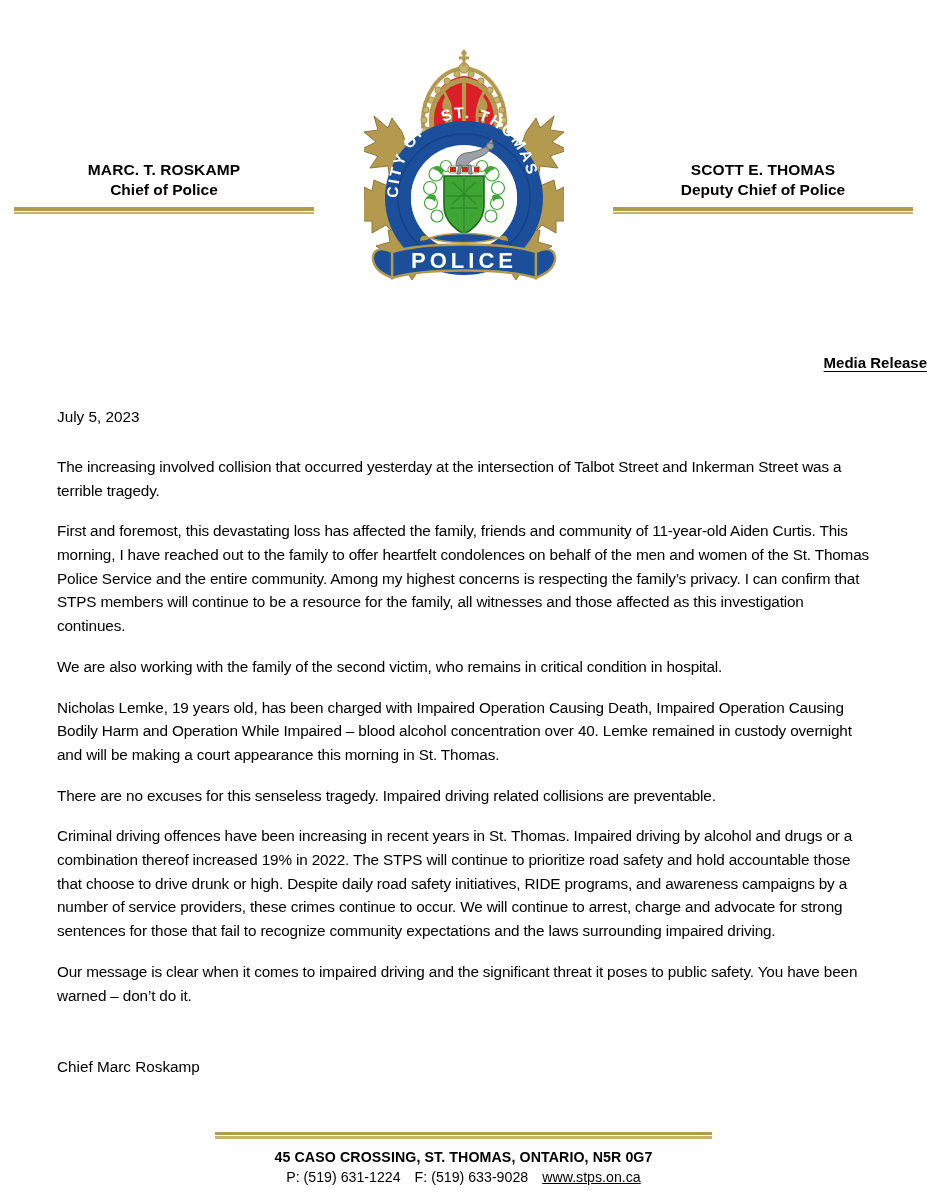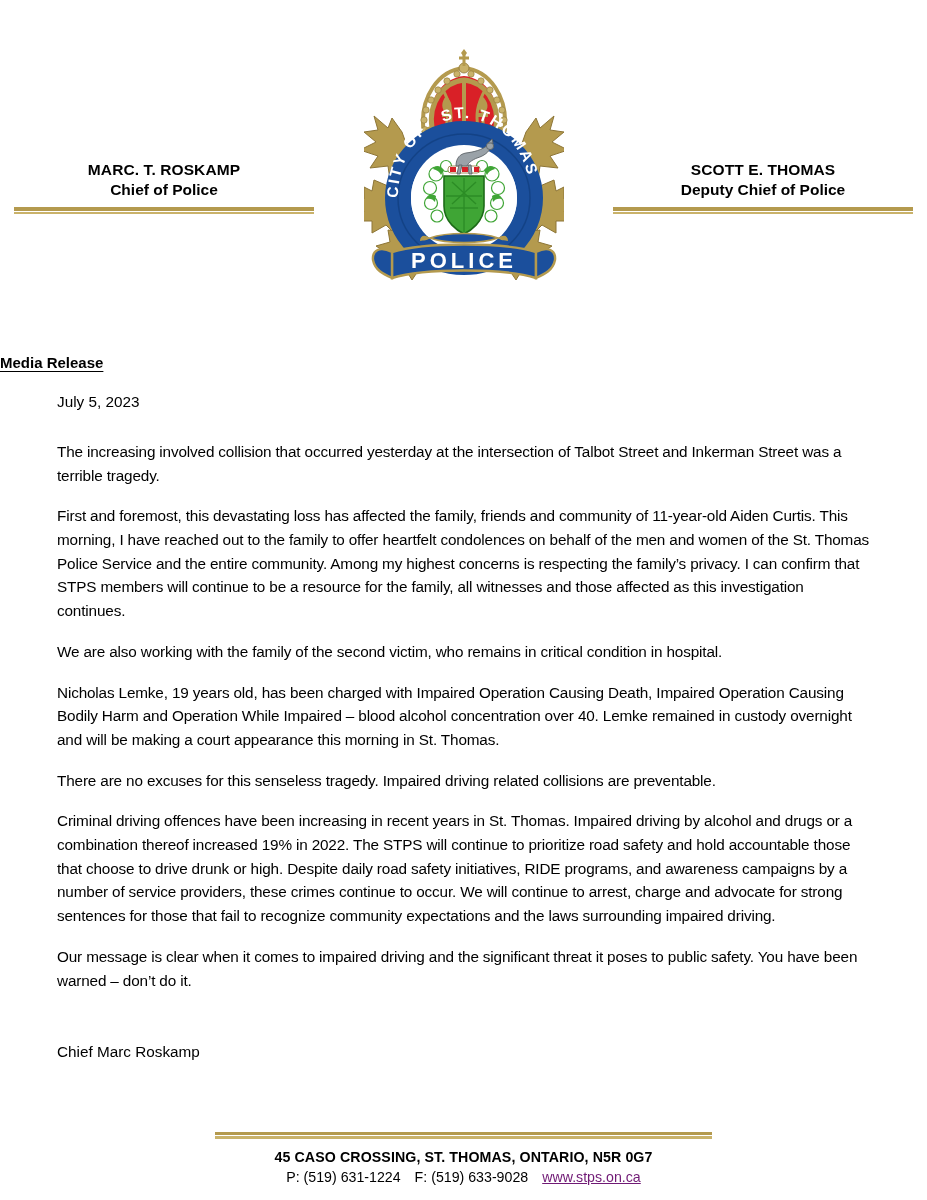--- a/index.html
+++ b/index.html
@@ -61,34 +61,34 @@
       linear-gradient(to bottom,
         #ffffff 0px,  #ffffff 0.5px,
         #b49a4e 0.5px, #b49a4e 4.5px,
         #ffffff 4.5px, #ffffff 5.5px,
         #c9b26a 5.5px, #c9b26a 8px,
         #ffffff 8px,  #ffffff 9px);
   }
 
   
   .doc-title {
-    text-align: left;
+    text-align: right;
     font-weight: bold;
     font-size: 15px;
     text-decoration: underline;
     text-underline-offset: 3px;
     margin-top: 34px;
   }
 
   
   .body-block {
     position: absolute;
     left: 57px;
     right: 57px;
-    top: 391px;
+    top: 406px;
     font-family: "Liberation Sans", sans-serif;
   }
   .letter-date {
     font-size: 15.3px;
     line-height: 1.5;
     margin: 0 0 26px 0;
   }
   .para {
     font-size: 15.3px;
     line-height: 1.55;
@@ -126,21 +126,21 @@
     font-size: 14.2px;
     letter-spacing: .1px;
     line-height: 1.45;
   }
   .footer-contact {
     font-size: 14.2px;
     line-height: 1.45;
     white-space: pre;
   }
   .footer-url {
-    color: #701a75;
+    color: #000000;
     text-decoration: underline;
     cursor: pointer;
     text-align: right;
   }
   .sp { display: inline-block; width: 14px; }
 </style>
 </head>
 <body>
 
 <div class="letterhead">

